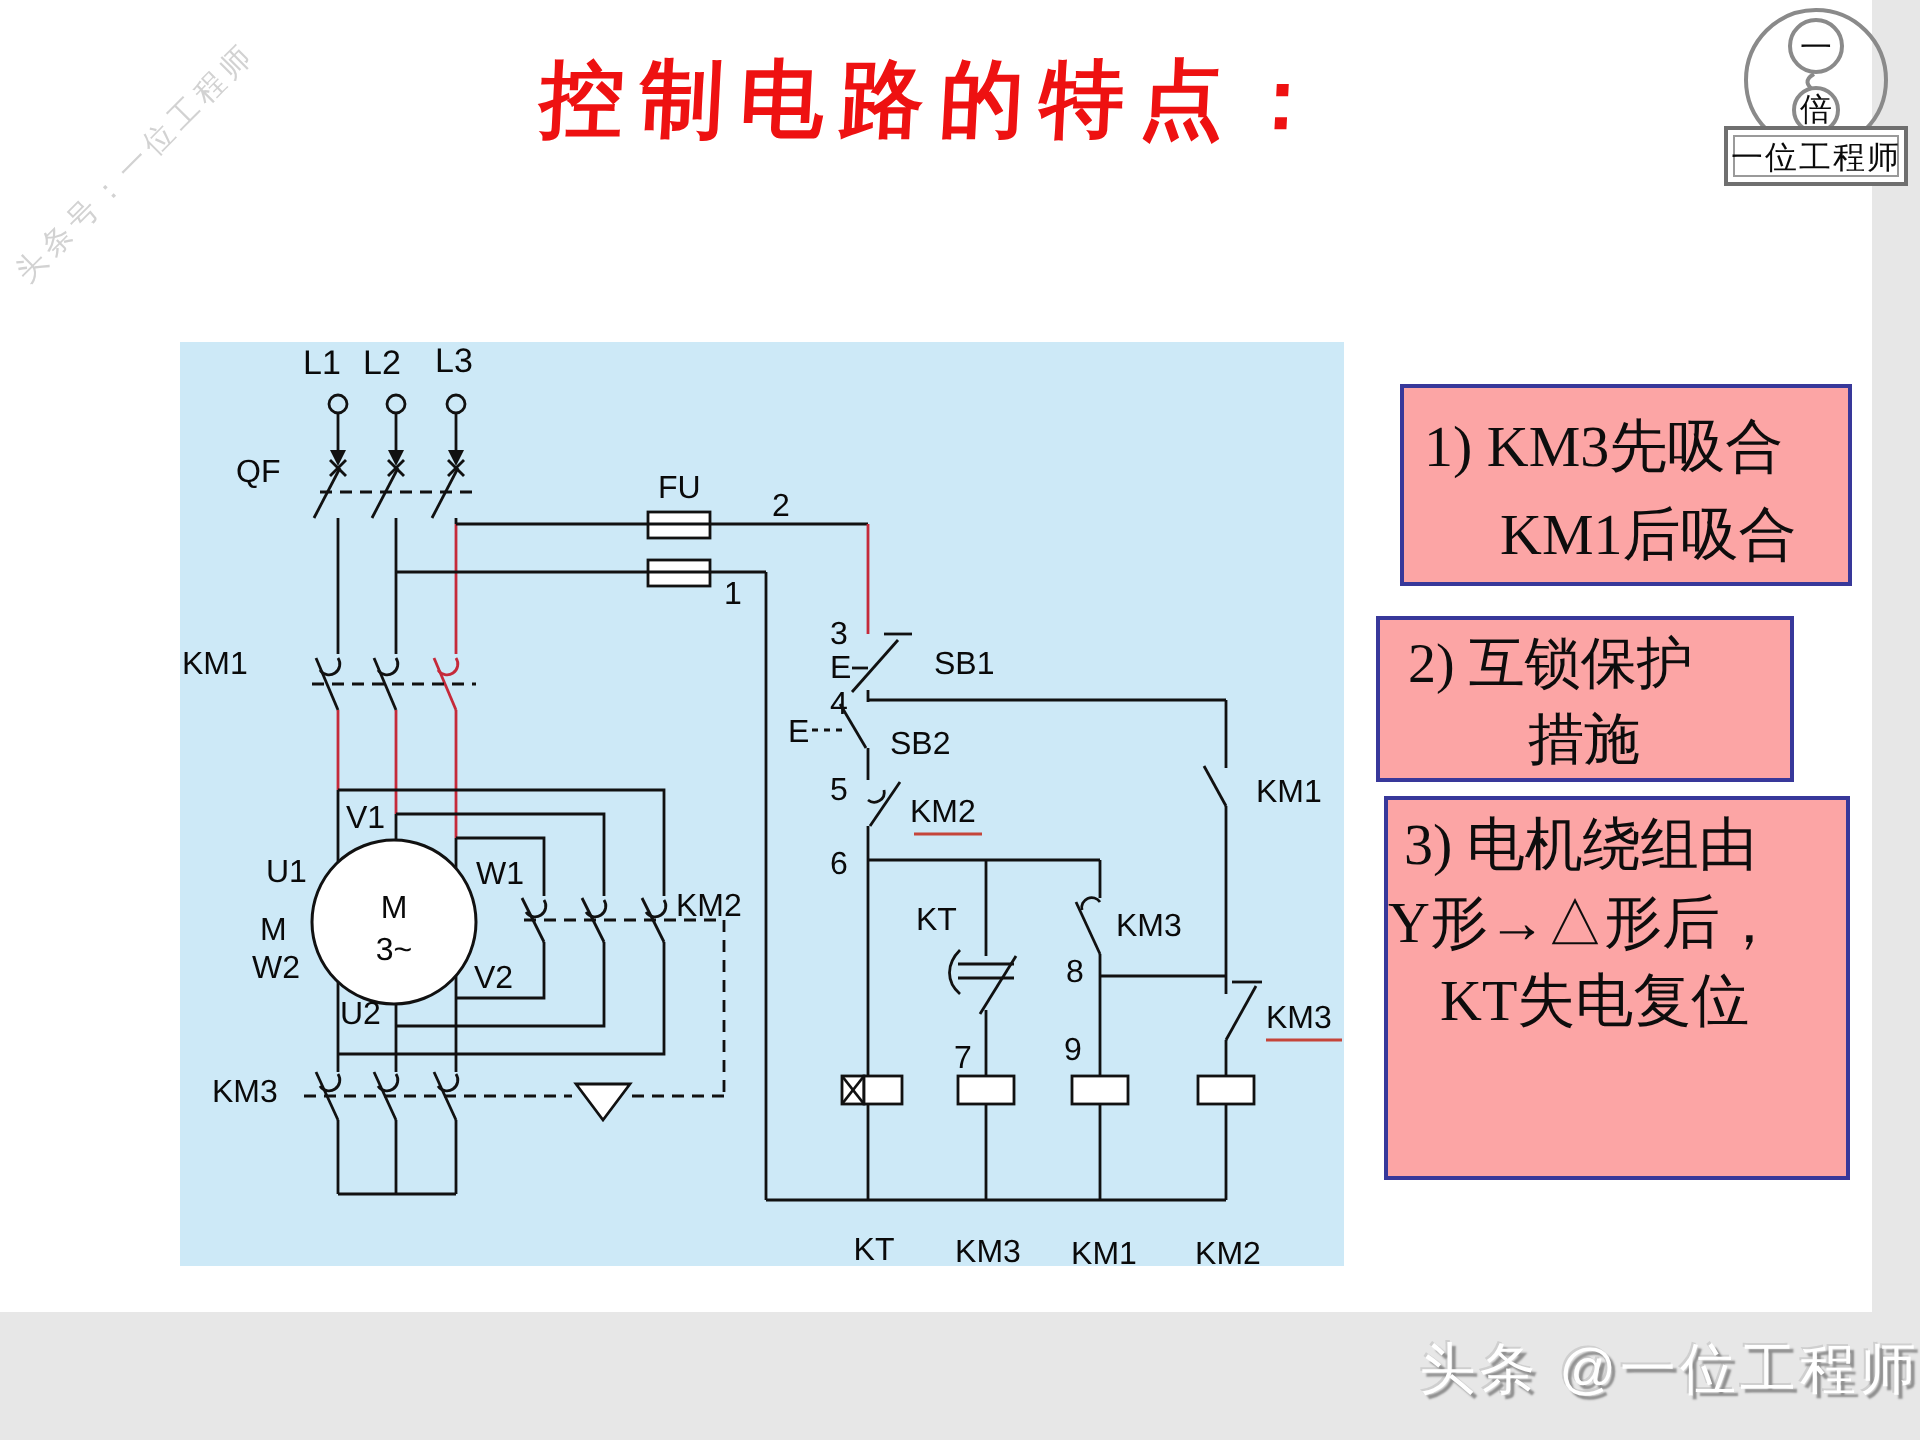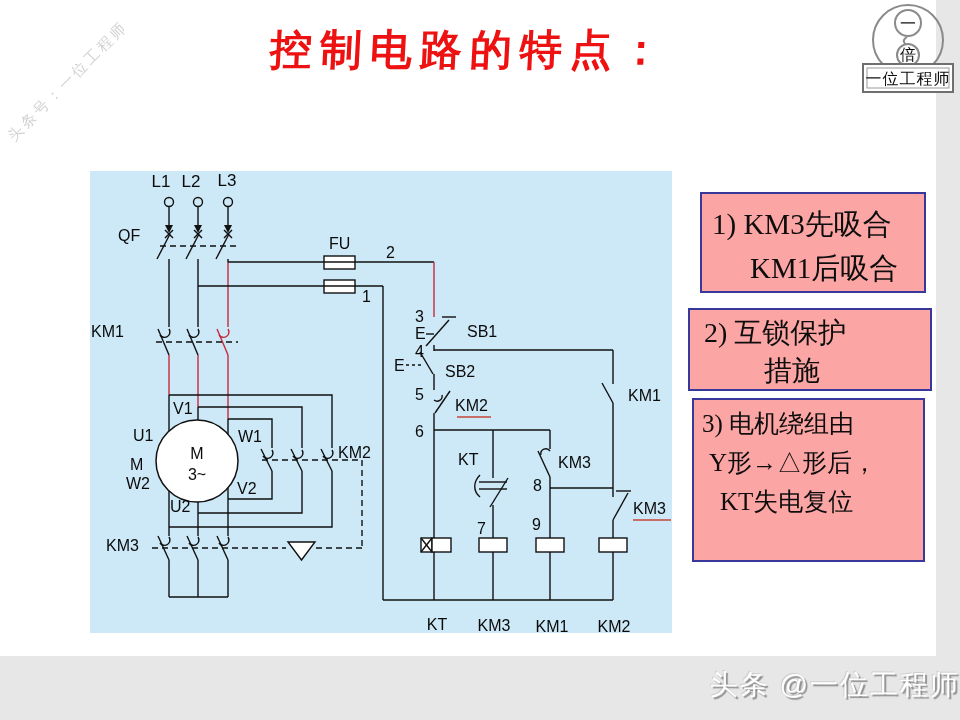--- a/index.html
+++ b/index.html
@@ -12,26 +12,26 @@
   .wm-left{position:absolute;left:4px;top:132px;transform:rotate(-45deg);transform-origin:0 0;
            color:#d2d2d2;font-size:15px;letter-spacing:3px;white-space:nowrap}
   .wm-bottom{position:absolute;right:0;top:666px;font-size:28px;font-weight:normal;color:#ffffff;
              letter-spacing:2px;text-shadow:2px 2px 1px #8f8f8f,-1px -1px 0 #cfcfcf;white-space:nowrap}
   .panel{position:absolute;left:90px;top:171px;width:582px;height:462px}
   .note{position:absolute;background:#fca5a5;border:2px solid #38389a;
         font-family:"Liberation Serif",serif;color:#0d0d0d;box-sizing:border-box}
   #note1{left:700px;top:192px;width:226px;height:101px;font-size:29px;padding-top:8px}
   #note1 .l1{padding-left:10px;line-height:44px}
   #note1 .l2{padding-left:48px;line-height:44px}
-  #note2{left:688px;top:308px;width:244px;height:83px;font-size:28px;padding-top:4px}
+  #note2{left:688px;top:308px;width:209px;height:83px;font-size:28px;padding-top:4px}
   #note2 .l1{padding-left:14px;line-height:38px}
   #note2 .l2{padding-left:74px;line-height:38px}
-  #note3{left:692px;top:398px;width:233px;height:164px;font-size:25px;padding-top:4px}
+  #note3{left:692px;top:398px;width:233px;height:192px;font-size:29px;padding-top:4px}
   #note3 .l1{padding-left:8px;line-height:39px}
-  #note3 .l2{padding-left:15px;line-height:39px}
+  #note3 .l2{padding-left:0px;line-height:39px}
   #note3 .l3{padding-left:2px;line-height:39px}
   #note3 .l4{padding-left:26px;line-height:39px}
   .logo{position:absolute;left:858px;top:2px}
   svg text{font-family:"Liberation Sans",sans-serif;font-size:16px;fill:#0a0a0a}
   svg .phase{font-size:17px}
   svg .w{stroke:#111;stroke-width:1.4;fill:none}
   svg .red{stroke:#c52a3a}
   svg .dash{stroke-dasharray:6 4}
   svg .edash{stroke-dasharray:3 3}
   svg .box{fill:#fff;stroke:#111;stroke-width:1.4}

